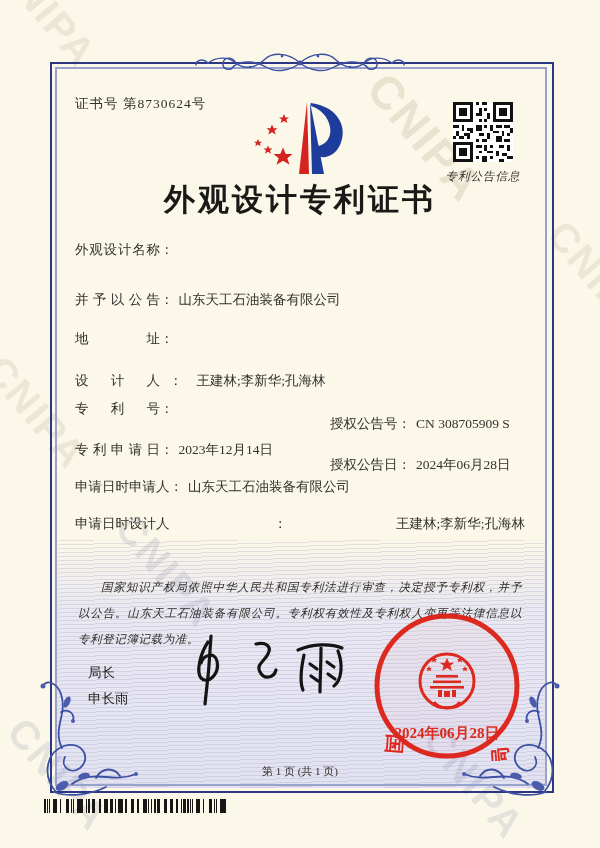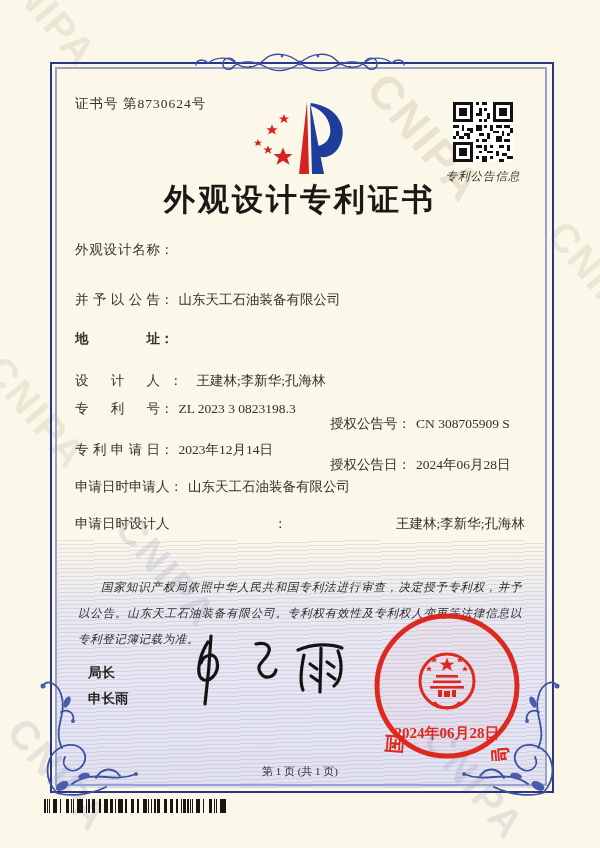--- a/index.html
+++ b/index.html
@@ -42,35 +42,35 @@
   
   .row{left:75px;width:450px;font-size:13.5px;line-height:20px;z-index:2;display:flex;}
   .lbl{display:inline-block;width:85px;text-align:justify;text-align-last:justify;flex:0 0 auto;}
   .lbl.natural{width:auto;text-align:left;text-align-last:auto;}
   .colon{flex:0 0 auto;margin-right:5px;}
   .val{flex:0 1 auto;}
   .val.wrapped{width:348px;}
   .twocol .col2{position:absolute;left:255px;top:0;display:flex;margin-top:15px;}
   .r-name{top:240px;}
   .r-patentee{top:290px;}
-  .r-address{top:329px;font-weight:bold;}
+  .r-address{top:329px;}
   .r-designer{top:371px;gap:9px;}
   .r-patno{top:399px;}
   .r-dates{top:440px;}
   .r-appl{top:477px;}
   .r-desg{top:514px;justify-content:space-between;}
   
   .legal{
     left:78px;top:562px;width:444px;z-index:2;
     font-size:11.5px;line-height:26px;letter-spacing:0.6px;
     font-style:italic;color:#2f2d28;text-align:justify;text-indent:2em;
   }
   
   .signoff{left:88px;top:660px;z-index:2;font-size:13.5px;line-height:26px;
-    font-family:"Liberation Sans","DejaVu Sans",sans-serif;color:#23211e;font-weight:bold;}
+    font-family:"Liberation Sans","DejaVu Sans",sans-serif;color:#23211e;}
   .signature{left:170px;top:628px;z-index:2;}
   
   .seal{left:372px;top:611px;z-index:3;opacity:0.95;}
   
   .page-no{left:75px;top:764px;width:450px;text-align:center;font-size:11px;z-index:2;}
   .barcode{
     left:44px;top:799px;width:182px;height:14px;z-index:2;
     background-image:
       repeating-linear-gradient(90deg,#161616 0 2px,transparent 2px 5px,#161616 5px 6px,transparent 6px 11px),
       repeating-linear-gradient(90deg,transparent 0 3px,#161616 3px 4px,transparent 4px 9px,#161616 9px 12px,transparent 12px 13px);
@@ -246,21 +246,20 @@
     <span class="colon">：</span>
 </div>
 <div class="abs row r-designer">
   <span class="lbl">设计人</span>
     <span class="colon">：</span>
   <span class="val">王建林;李新华;孔海林</span>
 </div>
 <div class="abs row r-patno twocol" style="position:absolute;">
   <span class="lbl">专利号</span>
     <span class="colon">：</span>
-  <span class="val">ZL 2023 3 0823198.3</span>
   <span class="col2">
     <span class="lbl natural">授权公告号</span>
       <span class="colon">：</span>
     <span class="val">CN 308705909 S</span>
   </span>
 </div>
 <div class="abs row r-dates twocol" style="position:absolute;">
   <span class="lbl">专利申请日</span>
     <span class="colon">：</span>
   <span class="val">2023年12月14日</span>

